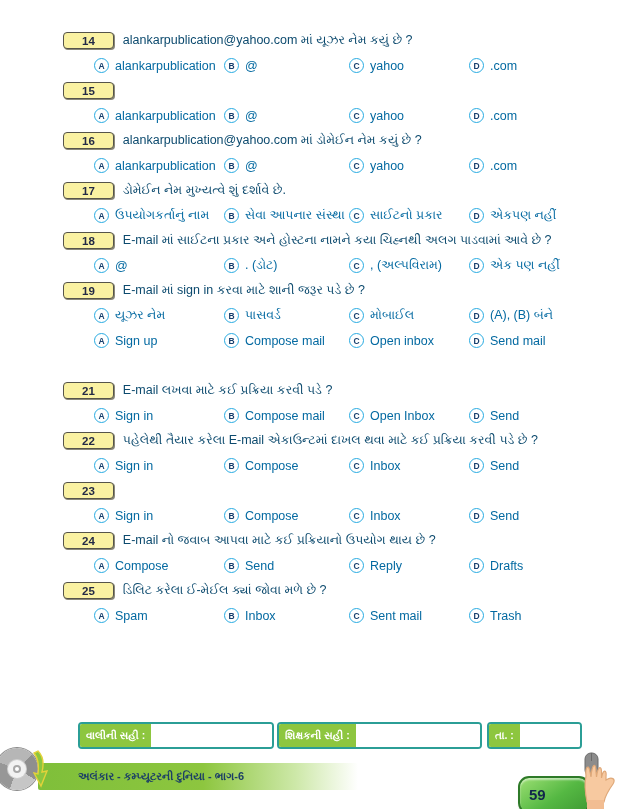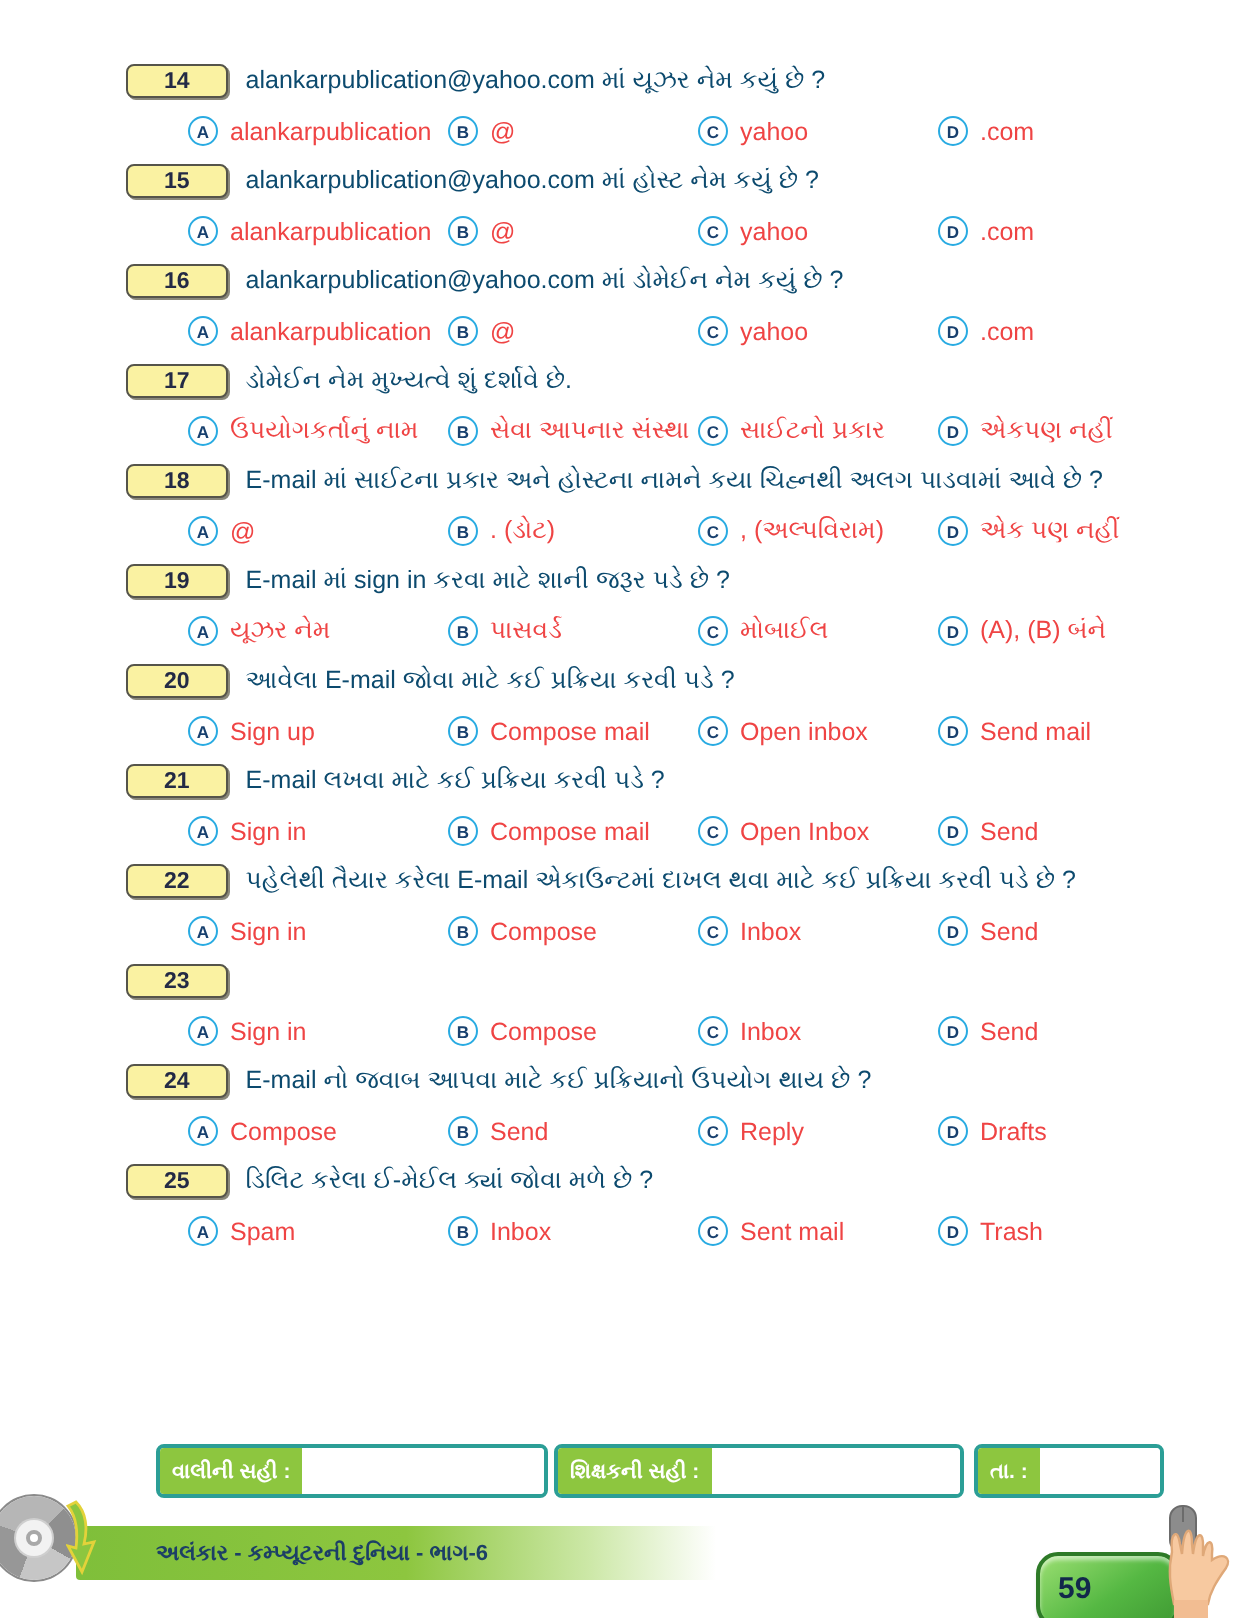--- a/index.html
+++ b/index.html
@@ -35,21 +35,21 @@
   }
   .opt { display: inline-flex; align-items: center; cursor: pointer; }
   .opt-circle {
     flex: 0 0 auto;
     width: 15px; height: 15px;
     border: 1.6px solid #29abe2; border-radius: 50%;
     display: inline-flex; align-items: center; justify-content: center;
     background: #ffffff;
     font-size: 8.5px; font-weight: bold; color: #18406e;
   }
-  .opt-label { margin-left: 6px; font-size: 12.5px; color: #ef4444; white-space: nowrap; }
+  .opt-label { margin-left: 6px; font-size: 12.5px; color: #0369a1; white-space: nowrap; }
 
   
   .sig-box {
     position: absolute; top: 722px; height: 27px;
     background: #ffffff;
     border: 2px solid #2b9e96; border-radius: 4px;
     display: flex; align-items: stretch; overflow: hidden;
   }
   .sig-box.parent  { left: 78px;  width: 196px; }
   .sig-box.teacher { left: 277px; width: 205px; }
@@ -141,21 +141,20 @@
             <span>D</span>
           </span>
         <span class="opt-label">.com</span>
       </span>
     </div>
   </div>
 
   <div class="q-block">
     <div class="q-head">
       <span class="q-num">15</span>
-      <span class="q-text">alankarpublication@yahoo.com માં હોસ્ટ નેમ કયું છે ?</span>
     </div>
     <div class="q-opts">
       <span class="opt">
         <span class="opt-circle">
             <span>A</span>
           </span>
         <span class="opt-label">alankarpublication</span>
       </span>
       <span class="opt">
         <span class="opt-circle">
@@ -304,24 +303,20 @@
       <span class="opt">
         <span class="opt-circle">
             <span>D</span>
           </span>
         <span class="opt-label">(A), (B) બંને</span>
       </span>
     </div>
   </div>
 
   <div class="q-block">
-    <div class="q-head">
-      <span class="q-num">20</span>
-      <span class="q-text">આવેલા E-mail જોવા માટે કઈ પ્રક્રિયા કરવી પડે ?</span>
-    </div>
     <div class="q-opts">
       <span class="opt">
         <span class="opt-circle">
             <span>A</span>
           </span>
         <span class="opt-label">Sign up</span>
       </span>
       <span class="opt">
         <span class="opt-circle">
             <span>B</span>

